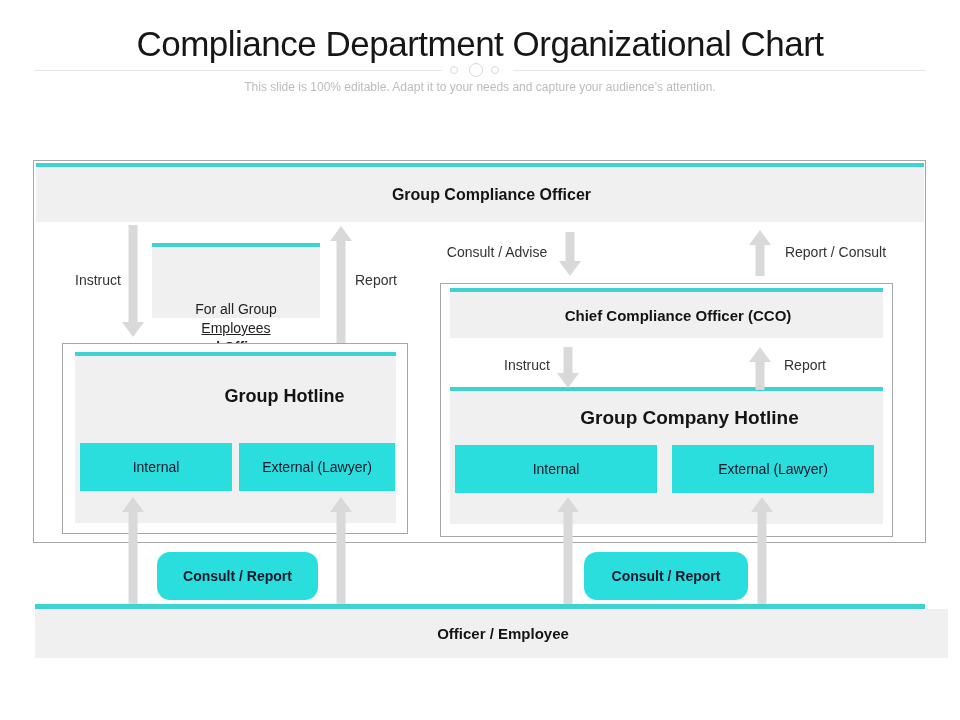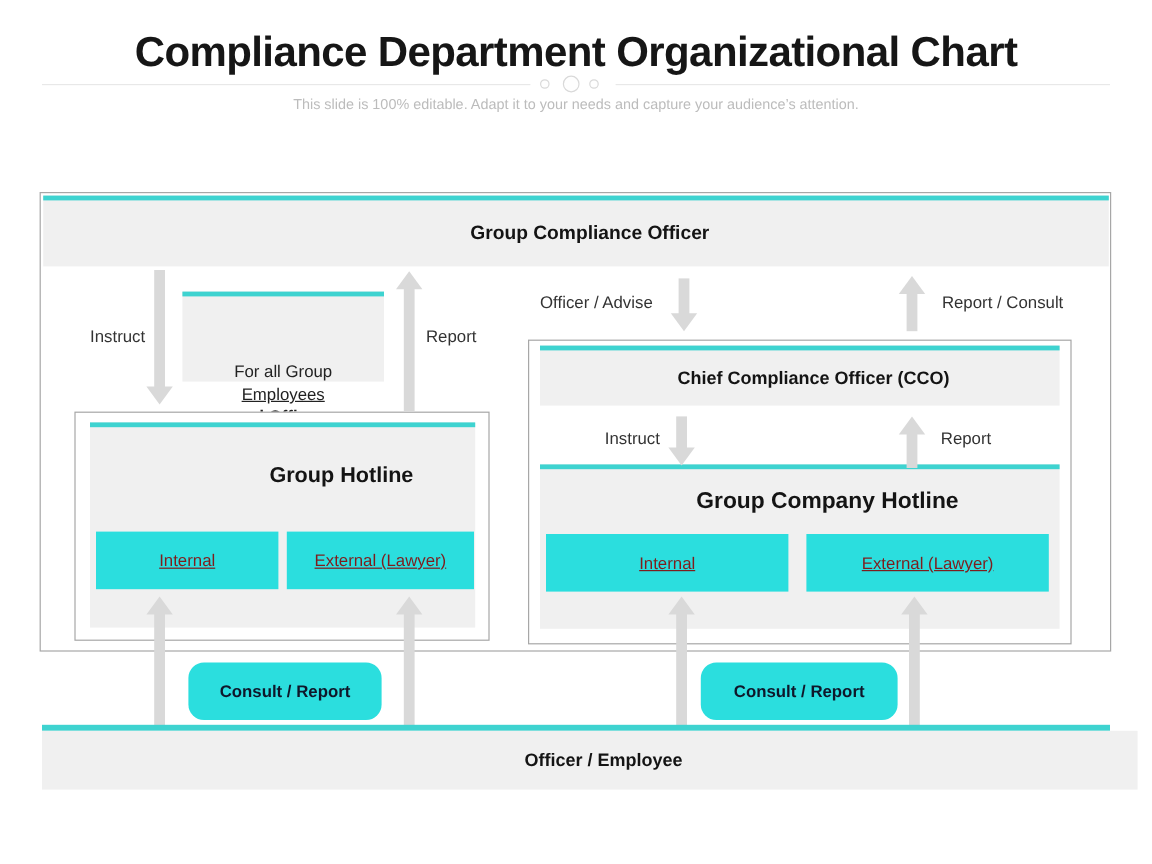--- a/index.html
+++ b/index.html
@@ -4,39 +4,39 @@
 <style>
   html,body { margin:0; padding:0; background:#ffffff; }
   .slide {
     position:relative; width:960px; height:720px; background:#ffffff;
     font-family:"Liberation Sans", sans-serif; overflow:hidden;
   }
   .abs { position:absolute; }
 
   .page-title {
     left:0; top:24px; width:960px; text-align:center;
-    font-size:35px; font-weight:700; color:#161616; letter-spacing:-0.5px;
+    font-size:35px; font-weight:400; color:#161616; letter-spacing:-0.5px;
   }
   .subtitle {
     left:0; top:80px; width:960px; text-align:center;
     font-size:12px; color:#bcbcbc;
   }
   .decor-line { height:1px; background:#e8e8e8; }
   .decor-circle { border:1px solid #d9d9d9; border-radius:50%; background:#fefefe; box-sizing:border-box; }
 
   .frame { border:1px solid #a7a7a7; background:#ffffff; box-sizing:border-box; }
   .panel { background:#f0f0f0; border-top:4px solid #3ed3d0; box-sizing:border-box; }
   .barline { background:#3ed3d0; }
 
   .bold-label { font-weight:bold; color:#141414; }
   .lbl { font-size:14px; color:#333333; text-align:center; }
 
   .cyanbox {
-    background:#2bdede; color:#7f1d1d; font-size:14px;
-    display:flex; align-items:center; justify-content:center; text-align:center;text-decoration:underline;
+    background:#2bdede; color:#0f172a; font-size:14px;
+    display:flex; align-items:center; justify-content:center; text-align:center;
   }
   .pill {
     background:#2bdede; color:#0f172a; font-size:14px; font-weight:bold;
     border-radius:13px; display:flex; align-items:center; justify-content:center;
   }
 
   .arrow { position:absolute; width:22px; }
   .arrow .stem { position:absolute; left:50%; transform:translateX(-50%); width:9px; background:#d9d9d9; }
   .arrow .head { position:absolute; left:50%; transform:translateX(-50%); width:0; height:0;
                  border-left:11px solid transparent; border-right:11px solid transparent; }
@@ -67,21 +67,21 @@
   </div>
 
   <div class="abs lbl" style="left:58px; top:272px; width:80px;">Instruct</div>
   <div class="abs panel" style="left:152px; top:243px; width:168px; height:75px; font-size:14px; line-height:19px; text-align:center; color:#222; padding-top:9px;">
     <span style="display:block;margin-top:44px;">For all Group</span>
     <span style="display:block;text-decoration:underline;">Employees</span>
     <span style="display:block;font-weight:bold;">and Officers</span>
   </div>
   <div class="abs lbl" style="left:345px; top:272px; width:62px;">Report</div>
 
-  <div class="abs lbl" style="left:437px; top:244px; width:120px;">Officer / Advise</div>
+  <div class="abs lbl" style="left:437px; top:244px; width:120px;">Consult / Advise</div>
   <div class="abs lbl" style="left:778px; top:244px; width:115px;">Report / Consult</div>
 
   <div class="abs frame" style="left:62px; top:343px; width:346px; height:191px;"></div>
   <div class="abs panel" style="left:75px; top:352px; width:321px; height:171px;"></div>
   <div class="abs ctr" style="left:75px; top:384px; width:373px; height:24px;">
     <span class="bold-label" style="font-size:18px;">Group Hotline</span>
   </div>
 
   <div class="abs frame" style="left:440px; top:283px; width:453px; height:254px;"></div>
   <div class="abs panel ctr" style="left:450px; top:288px; width:433px; height:50px;">

